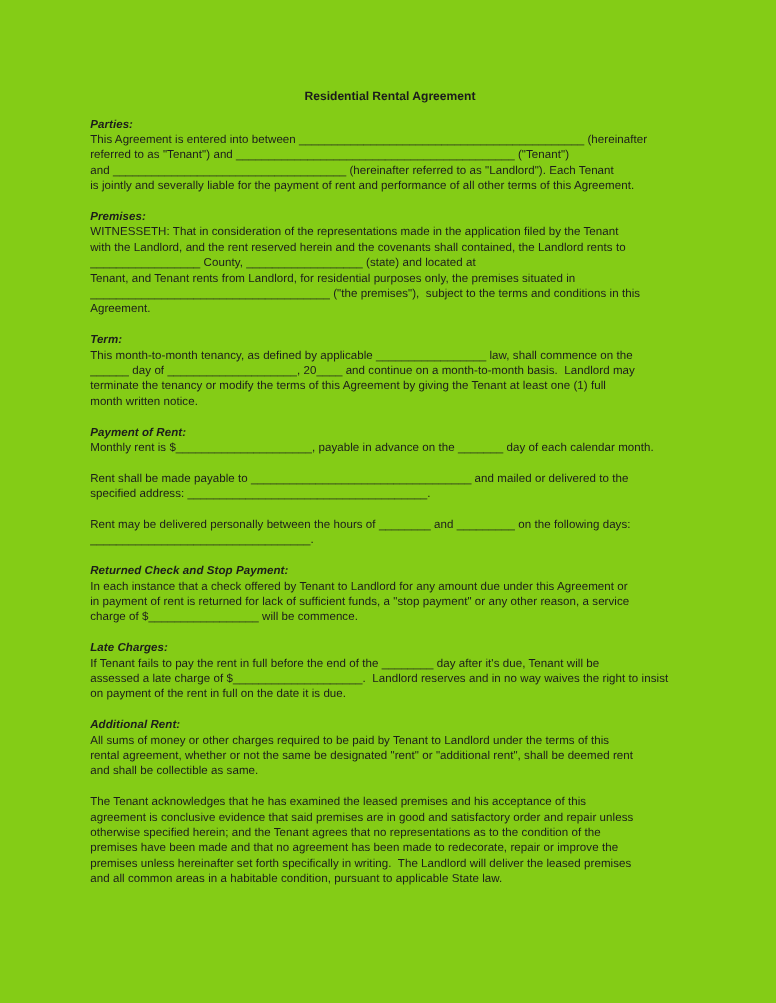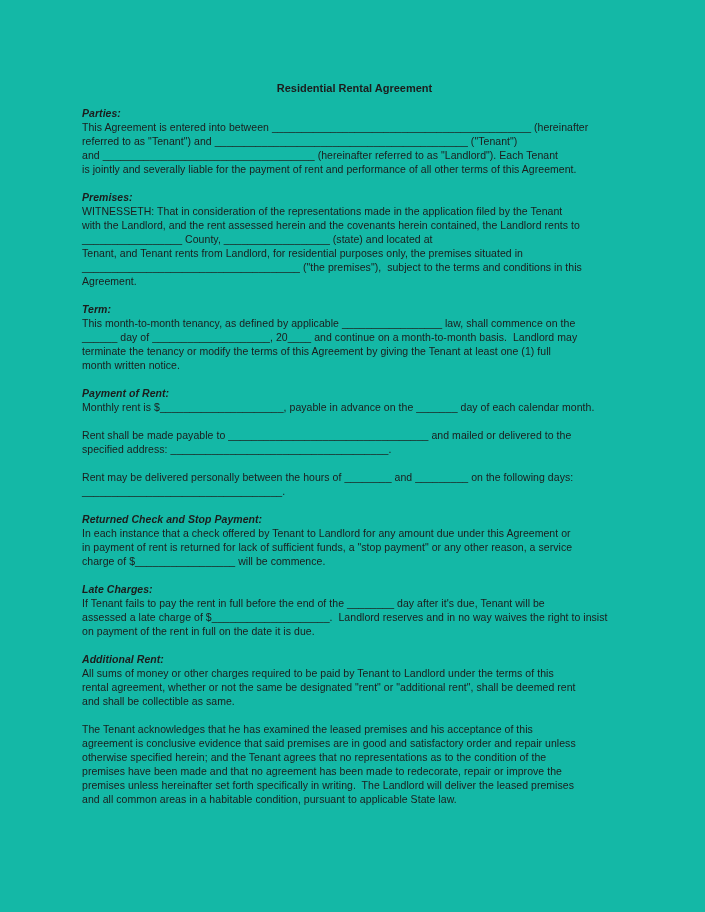--- a/index.html
+++ b/index.html
@@ -12,21 +12,21 @@
     height: 912px;
     font-family: "Liberation Sans", sans-serif;
     color: #1c1c1c;
   }
   .page {
     box-sizing: border-box;
     width: 705px;
     height: 912px;
     padding: 80px 78px 0 82px;
     overflow: hidden;
-    background: #14b8a6;
+    background: #84cc16;
   }
   .title {
     font-weight: bold;
     font-size: 11px;
     line-height: 16px;
     text-align: center;
     white-space: pre;
     margin: 0 0 10px 0;
   }
   .section {
@@ -58,21 +58,21 @@
           <div class="line">This Agreement is entered into between ____________________________________________ (hereinafter</div>
           <div class="line">referred to as "Tenant") and ___________________________________________ ("Tenant")</div>
           <div class="line">and ____________________________________ (hereinafter referred to as "Landlord"). Each Tenant</div>
           <div class="line">is jointly and severally liable for the payment of rent and performance of all other terms of this Agreement.</div>
         </div>
       </section>
       <section class="section">
         <div class="heading">Premises:</div>
         <div class="para">
           <div class="line">WITNESSETH: That in consideration of the representations made in the application filed by the Tenant</div>
-          <div class="line">with the Landlord, and the rent assessed herein and the covenants herein contained, the Landlord rents to</div>
+          <div class="line">with the Landlord, and the rent reserved herein and the covenants shall contained, the Landlord rents to</div>
           <div class="line">_________________ County, __________________ (state) and located at</div>
           <div class="line">Tenant, and Tenant rents from Landlord, for residential purposes only, the premises situated in</div>
           <div class="line">_____________________________________ ("the premises"),  subject to the terms and conditions in this</div>
           <div class="line">Agreement.</div>
         </div>
       </section>
       <section class="section">
         <div class="heading">Term:</div>
         <div class="para">
           <div class="line">This month-to-month tenancy, as defined by applicable _________________ law, shall commence on the</div>

